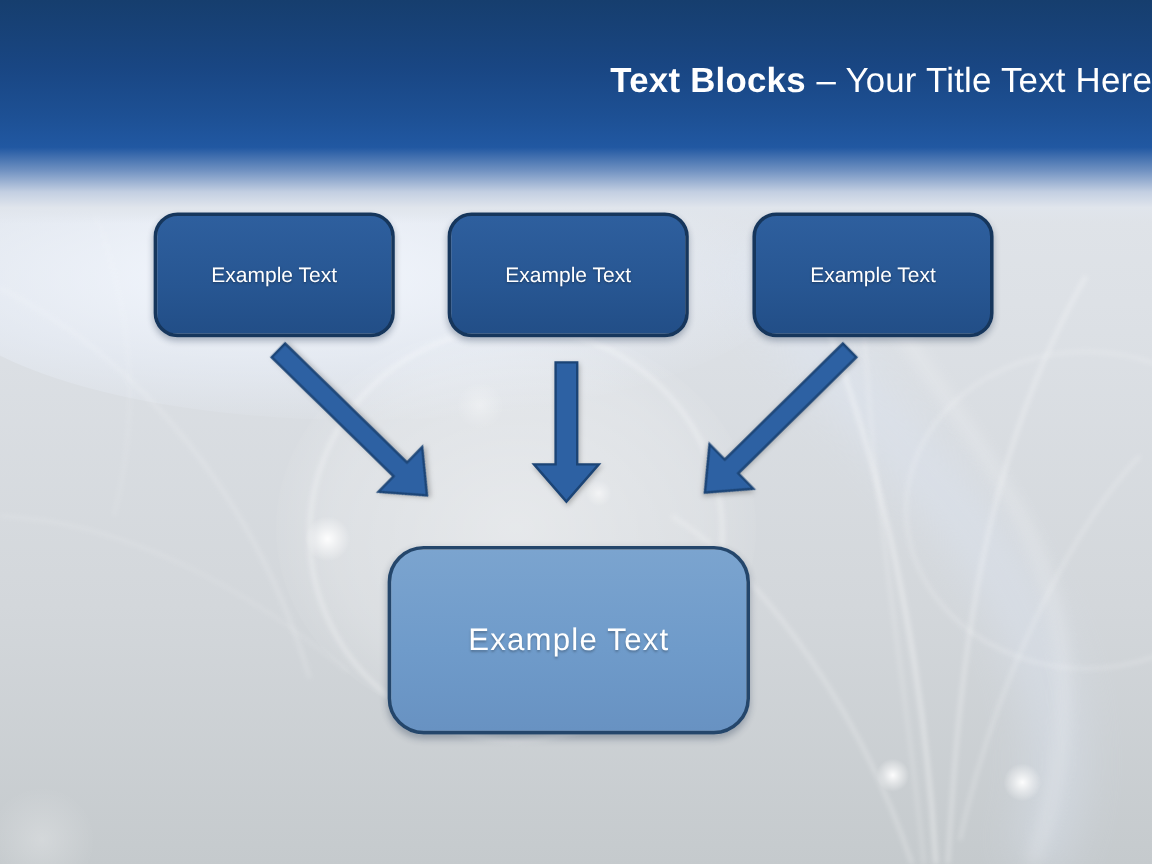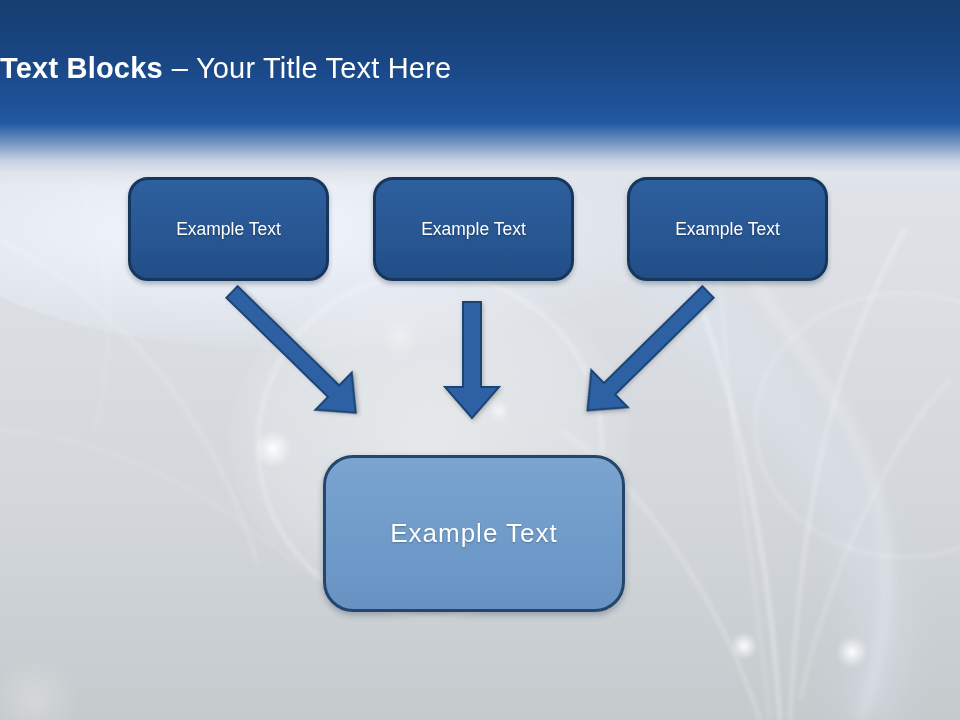--- a/index.html
+++ b/index.html
@@ -38,21 +38,21 @@
       #194683 30%,
       #1d5094 52%,
       var(--header-mid,#2158a2) 66%,
       #6d8fc0 76%,
       #c3cfe2 86%,
       #e0e5ec 93%,
       rgba(224,229,236,0) 100%);
   }
   .title{
     margin:0;position:absolute;left:0;top:52px;width:100%;
-    text-align:left;color:var(--title-color,#ffffff);
+    text-align:right;color:var(--title-color,#ffffff);
     font-size:29px;font-weight:400;letter-spacing:0.2px;
   }
   .title .title-bold{font-weight:700;margin-right:9px;}
   
   .block{
     position:absolute;z-index:3;
     display:flex;align-items:center;justify-content:center;
     width:195px;height:98px;border-radius:20px;
     background:linear-gradient(180deg,#2e5f9e 0%,var(--block-fill,#275692) 60%,#224e87 100%);
     border:3px solid var(--block-border,#16365c);

